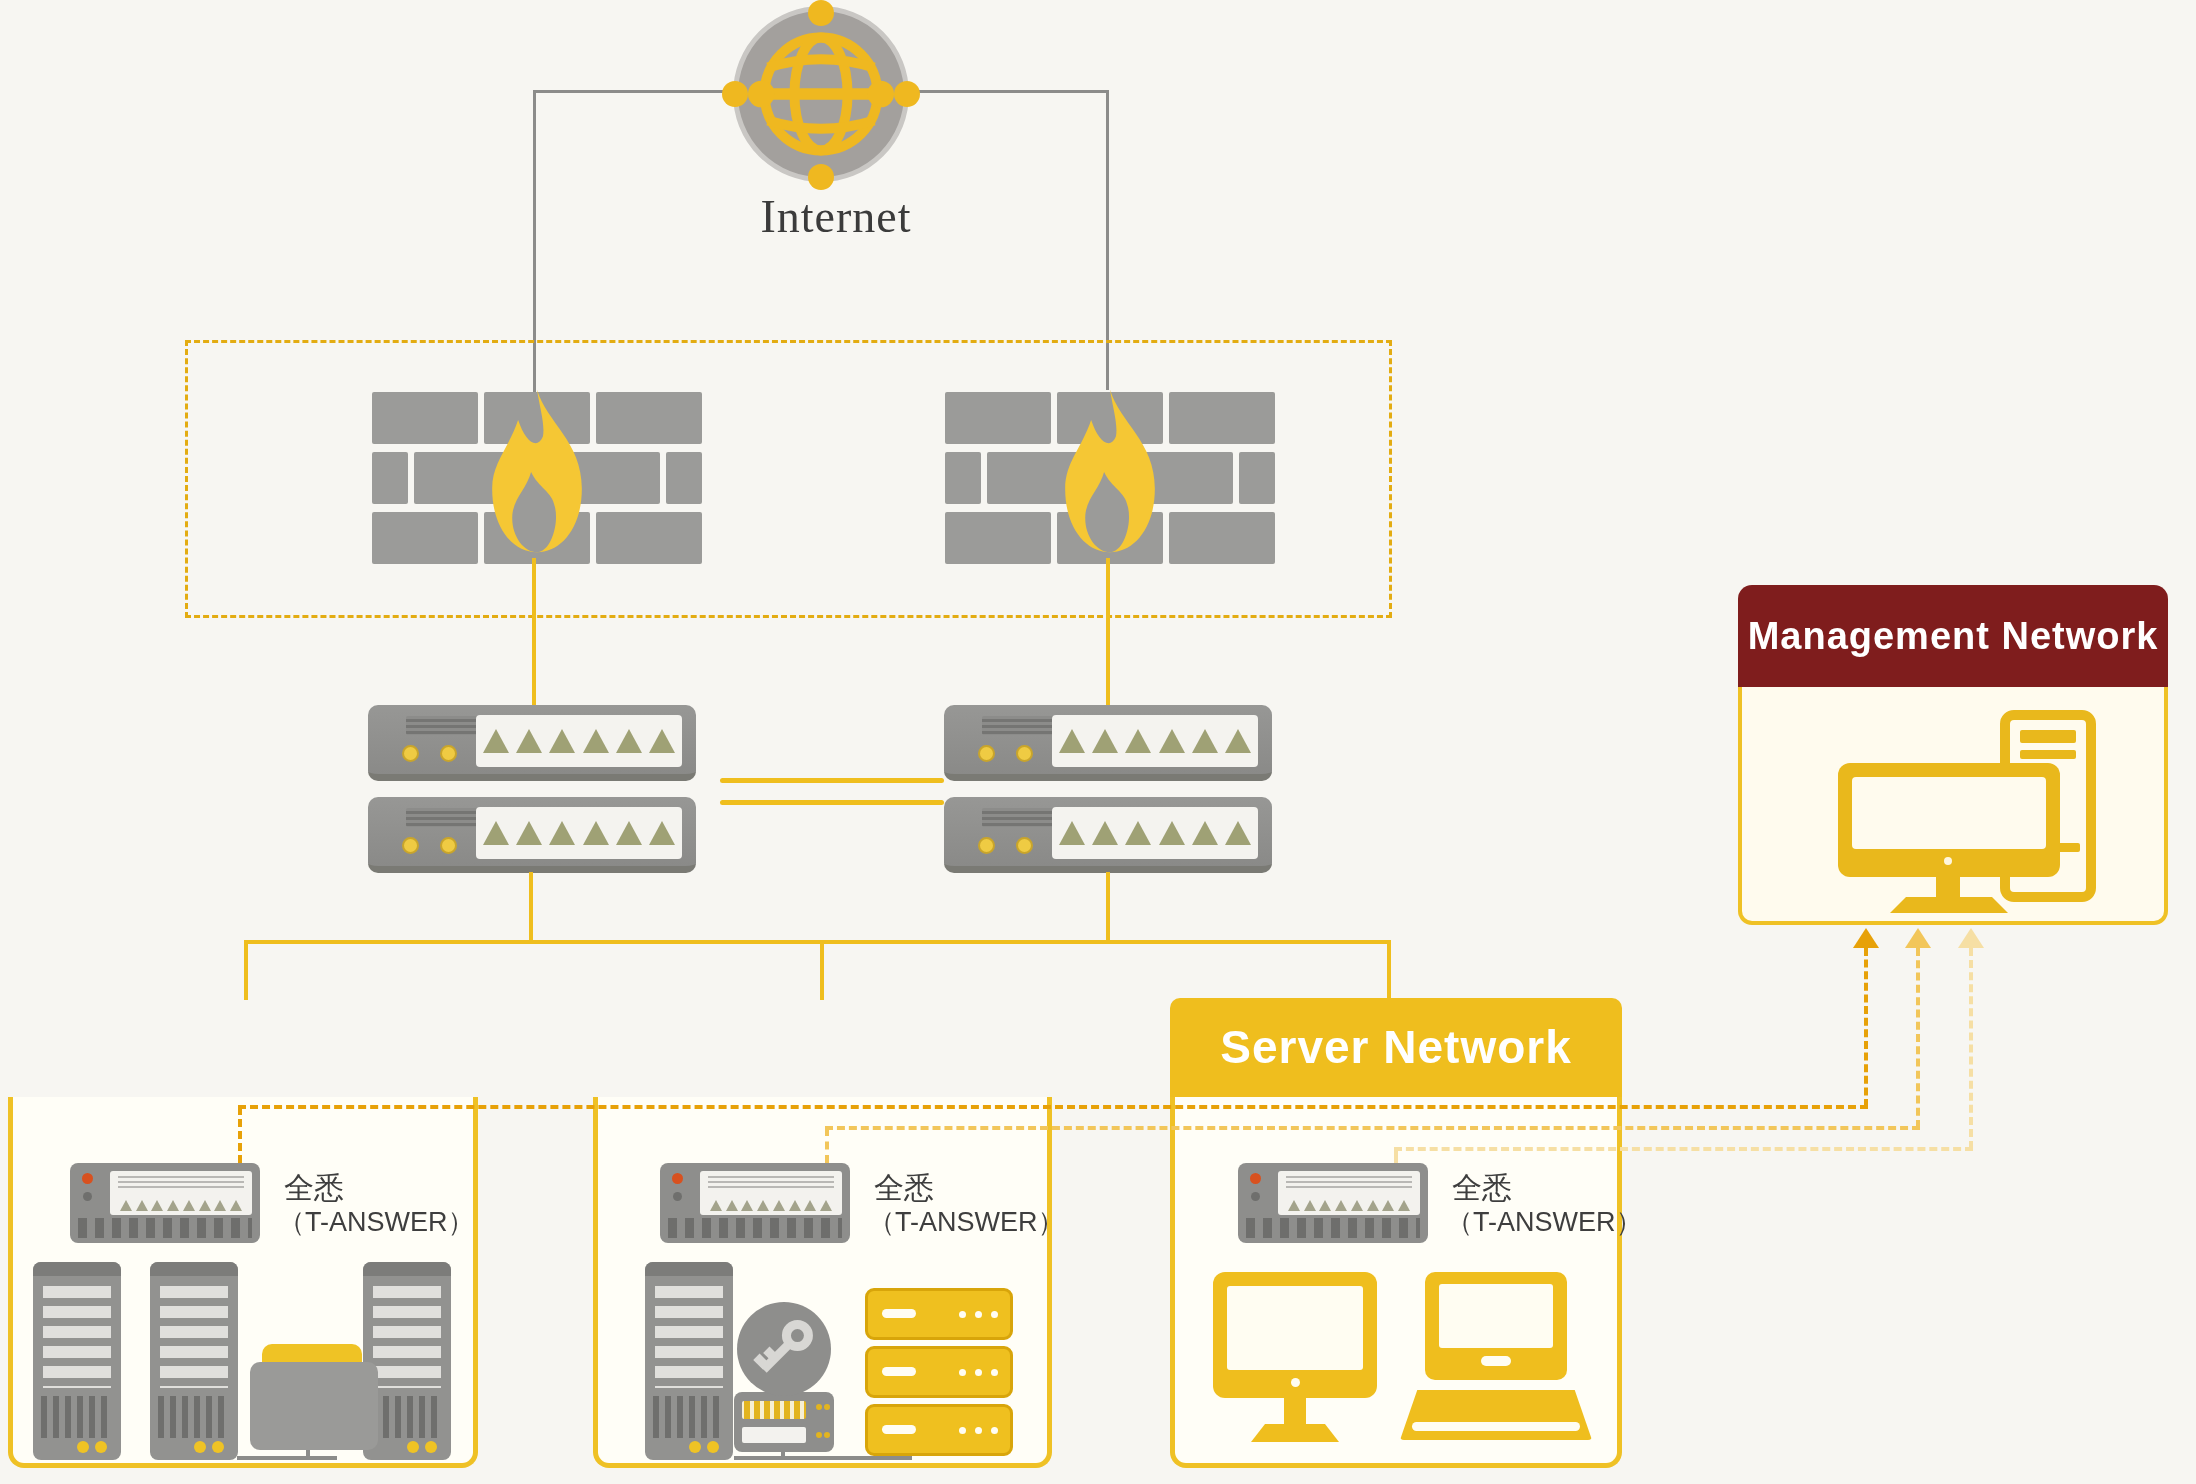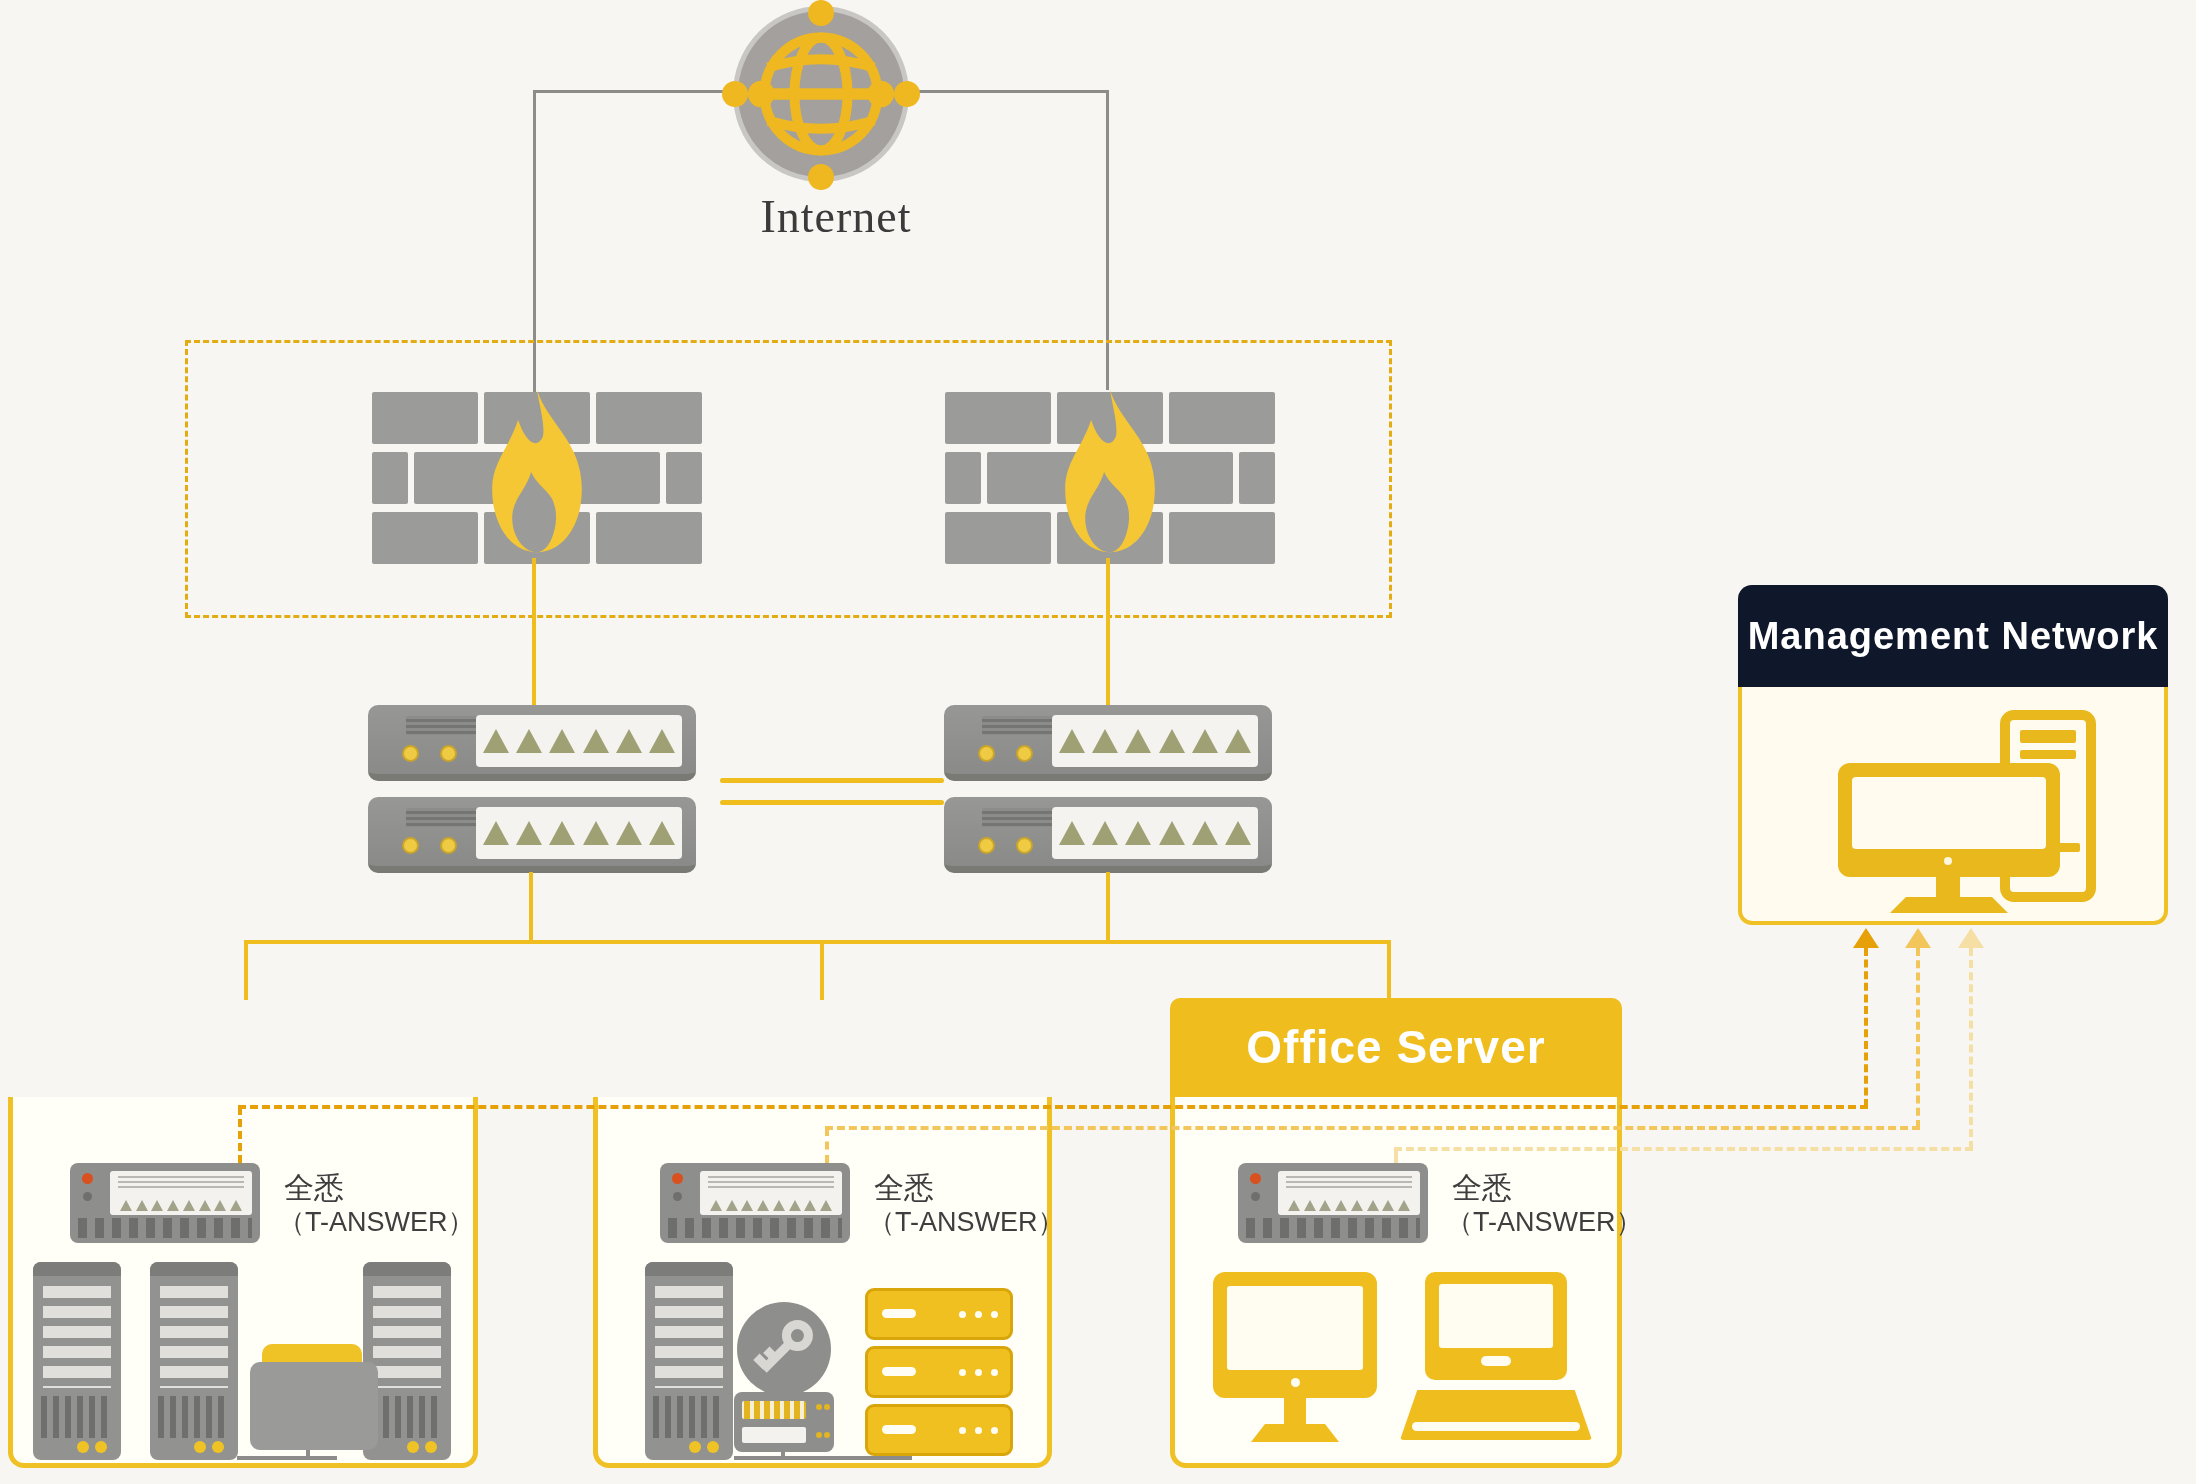--- a/index.html
+++ b/index.html
@@ -81,21 +81,21 @@
   .trapezoid{width:0;height:0;}
 
   .laptop-screen{width:142px;height:108px;background:#EFBE1E;border-radius:10px;z-index:20;}
   .lp-screen-in{position:absolute;left:14px;top:12px;width:114px;height:64px;background:#FFFDF2;border-radius:3px;}
   .lp-dash{position:absolute;left:56px;top:84px;width:30px;height:10px;background:#FFFDF2;border-radius:5px;}
   .laptop-base{width:192px;height:50px;background:#EFBE1E;clip-path:polygon(9% 0,91% 0,100% 100%,0 100%);border-radius:4px;z-index:20;}
   .lp-slot{position:absolute;left:12px;top:32px;width:168px;height:9px;background:#FFFDF2;border-radius:5px;}
 
   
   .mgmt-box{z-index:10;}
-  .mgmt-header{position:absolute;left:0;top:0;right:0;height:102px;background:#0f172a;border-radius:14px 14px 0 0;
+  .mgmt-header{position:absolute;left:0;top:0;right:0;height:102px;background:#7f1d1d;border-radius:14px 14px 0 0;
      color:#fff;font-size:38px;font-weight:600;text-align:center;line-height:102px;letter-spacing:1px;}
   .mgmt-body{position:absolute;left:0;top:102px;right:0;bottom:0;background:#FFFBEE;border:4px solid #EFC125;border-top:none;
      border-radius:0 0 14px 14px;box-sizing:border-box;}
   .pc-tower{position:absolute;width:96px;height:192px;background:#FFFBEE;border:10px solid #E9B81C;border-radius:14px;box-sizing:border-box;}
   .pc-bar{position:absolute;background:#E9B81C;border-radius:2px;}
   .pc-monitor{position:absolute;width:222px;height:114px;background:#E9B81C;border-radius:12px;}
   .pc-screen{position:absolute;left:14px;top:14px;width:194px;height:72px;background:#FFFBEE;border-radius:4px;}
   .pc-dot{position:absolute;left:106px;top:94px;width:8px;height:8px;border-radius:50%;background:#FFF6DC;}
   .pc-neck{position:absolute;width:24px;height:24px;background:#E9B81C;}
 
@@ -254,21 +254,21 @@
 
   <div class="abs zone" style="left:8px;top:998px;width:470px;height:470px;">
     <div class="zone-body"></div>
   </div>
 
   <div class="abs zone" style="left:593px;top:998px;width:459px;height:470px;">
     <div class="zone-body"></div>
   </div>
 
   <div class="abs zone" style="left:1170px;top:998px;width:452px;height:470px;">
-    <div class="zone-header">Office Server</div>
+    <div class="zone-header">Server Network</div>
     <div class="zone-body"></div>
   </div>
 
   <div class="abs ta" style="left:70px;top:1163px;">
     <div class="ta-red"></div>
       <div class="ta-gray"></div>
     <div class="ta-panel">
         <div class="ta-lines"></div>
       <div class="ta-tris">
           <span class="ta-tri"></span>

